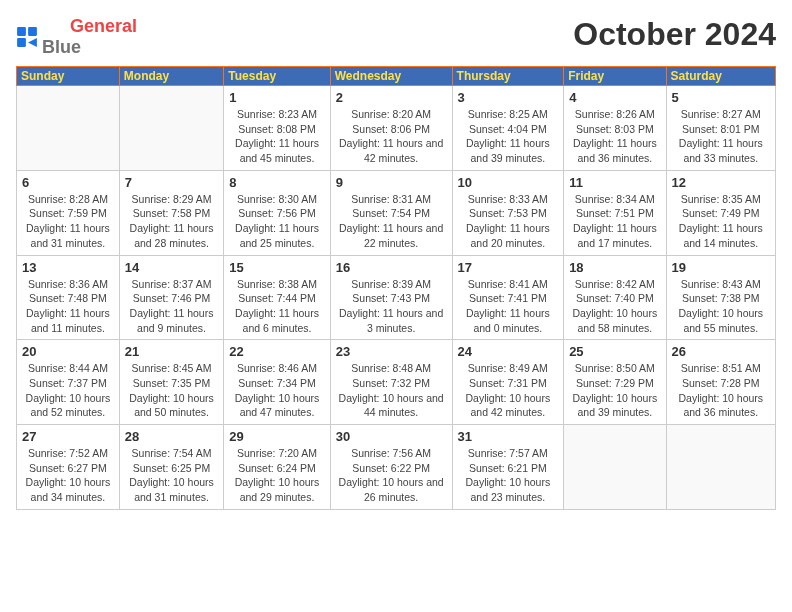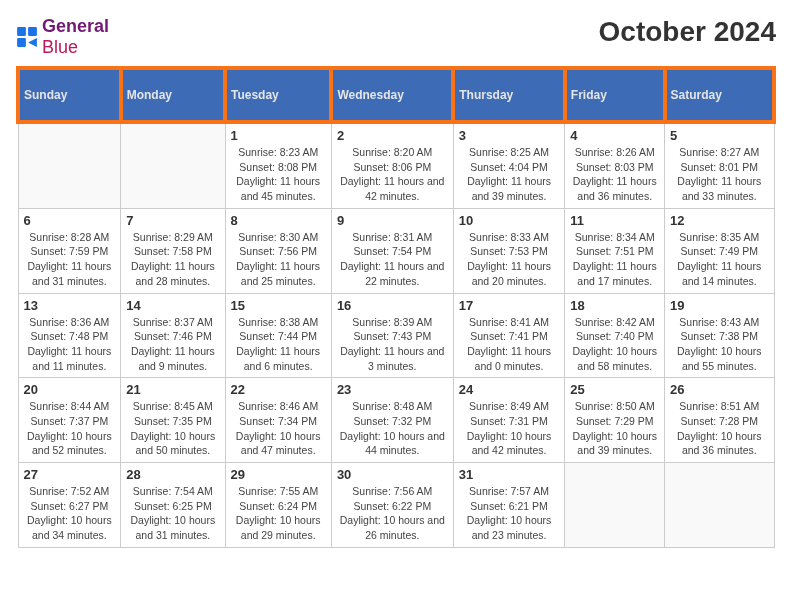--- a/index.html
+++ b/index.html
@@ -17,56 +17,57 @@
       margin-bottom: 8px;
     }
     .logo {
       display: flex;
       align-items: center;
       gap: 4px;
     }
     .logo-text-general {
       font-size: 18px;
       font-weight: bold;
-      color: #701a75;
+      color: #ef4444;
+      margin-left: 28px;
     }
     .logo-text-blue {
       font-size: 18px;
-      font-weight: normal;
-      color: #be185d;
+      font-weight: bold;
+      color: #737373;
     }
     .logo-icon {
       width: 22px;
       height: 22px;
     }
     .title-block {
       text-align: right;
     }
     .month-title {
-      font-size: 28px;
+      font-size: 32px;
       font-weight: bold;
       color: #333;
     }
     .subtitle {
       font-size: 14px;
       color: #555;
     }
     .calendar {
       width: 100%;
       border-collapse: collapse;
       font-size: 11px;
     }
     .calendar th {
       background: #3d6bb5;
-      color: #e5e5e5;
-      padding: 18px 4px;
+      color: #fde047;
+      padding: 2px 4px;
       text-align: left;
       font-size: 12px;
       font-weight: bold;
-      border: 4px solid #f97316;
+      border: 1px solid #f97316;
     }
     .calendar td {
       border: 1px solid #ccc;
       padding: 4px 5px;
       vertical-align: top;
       height: 80px;
       color: #333;
       background: #fff;
     }
     .calendar td.empty {
@@ -297,21 +298,21 @@
 Daylight: 10 hours and 34 minutes.</div>
         </td>
         <td>
           <span class="day-number">28</span>
           <div class="day-info">Sunrise: 7:54 AM
 Sunset: 6:25 PM
 Daylight: 10 hours and 31 minutes.</div>
         </td>
         <td>
           <span class="day-number">29</span>
-          <div class="day-info">Sunrise: 7:55 AM
+          <div class="day-info">Sunrise: 7:20 AM
 Sunset: 6:24 PM
 Daylight: 10 hours and 29 minutes.</div>
         </td>
         <td>
           <span class="day-number">30</span>
           <div class="day-info">Sunrise: 7:56 AM
 Sunset: 6:22 PM
 Daylight: 10 hours and 26 minutes.</div>
         </td>
         <td>

